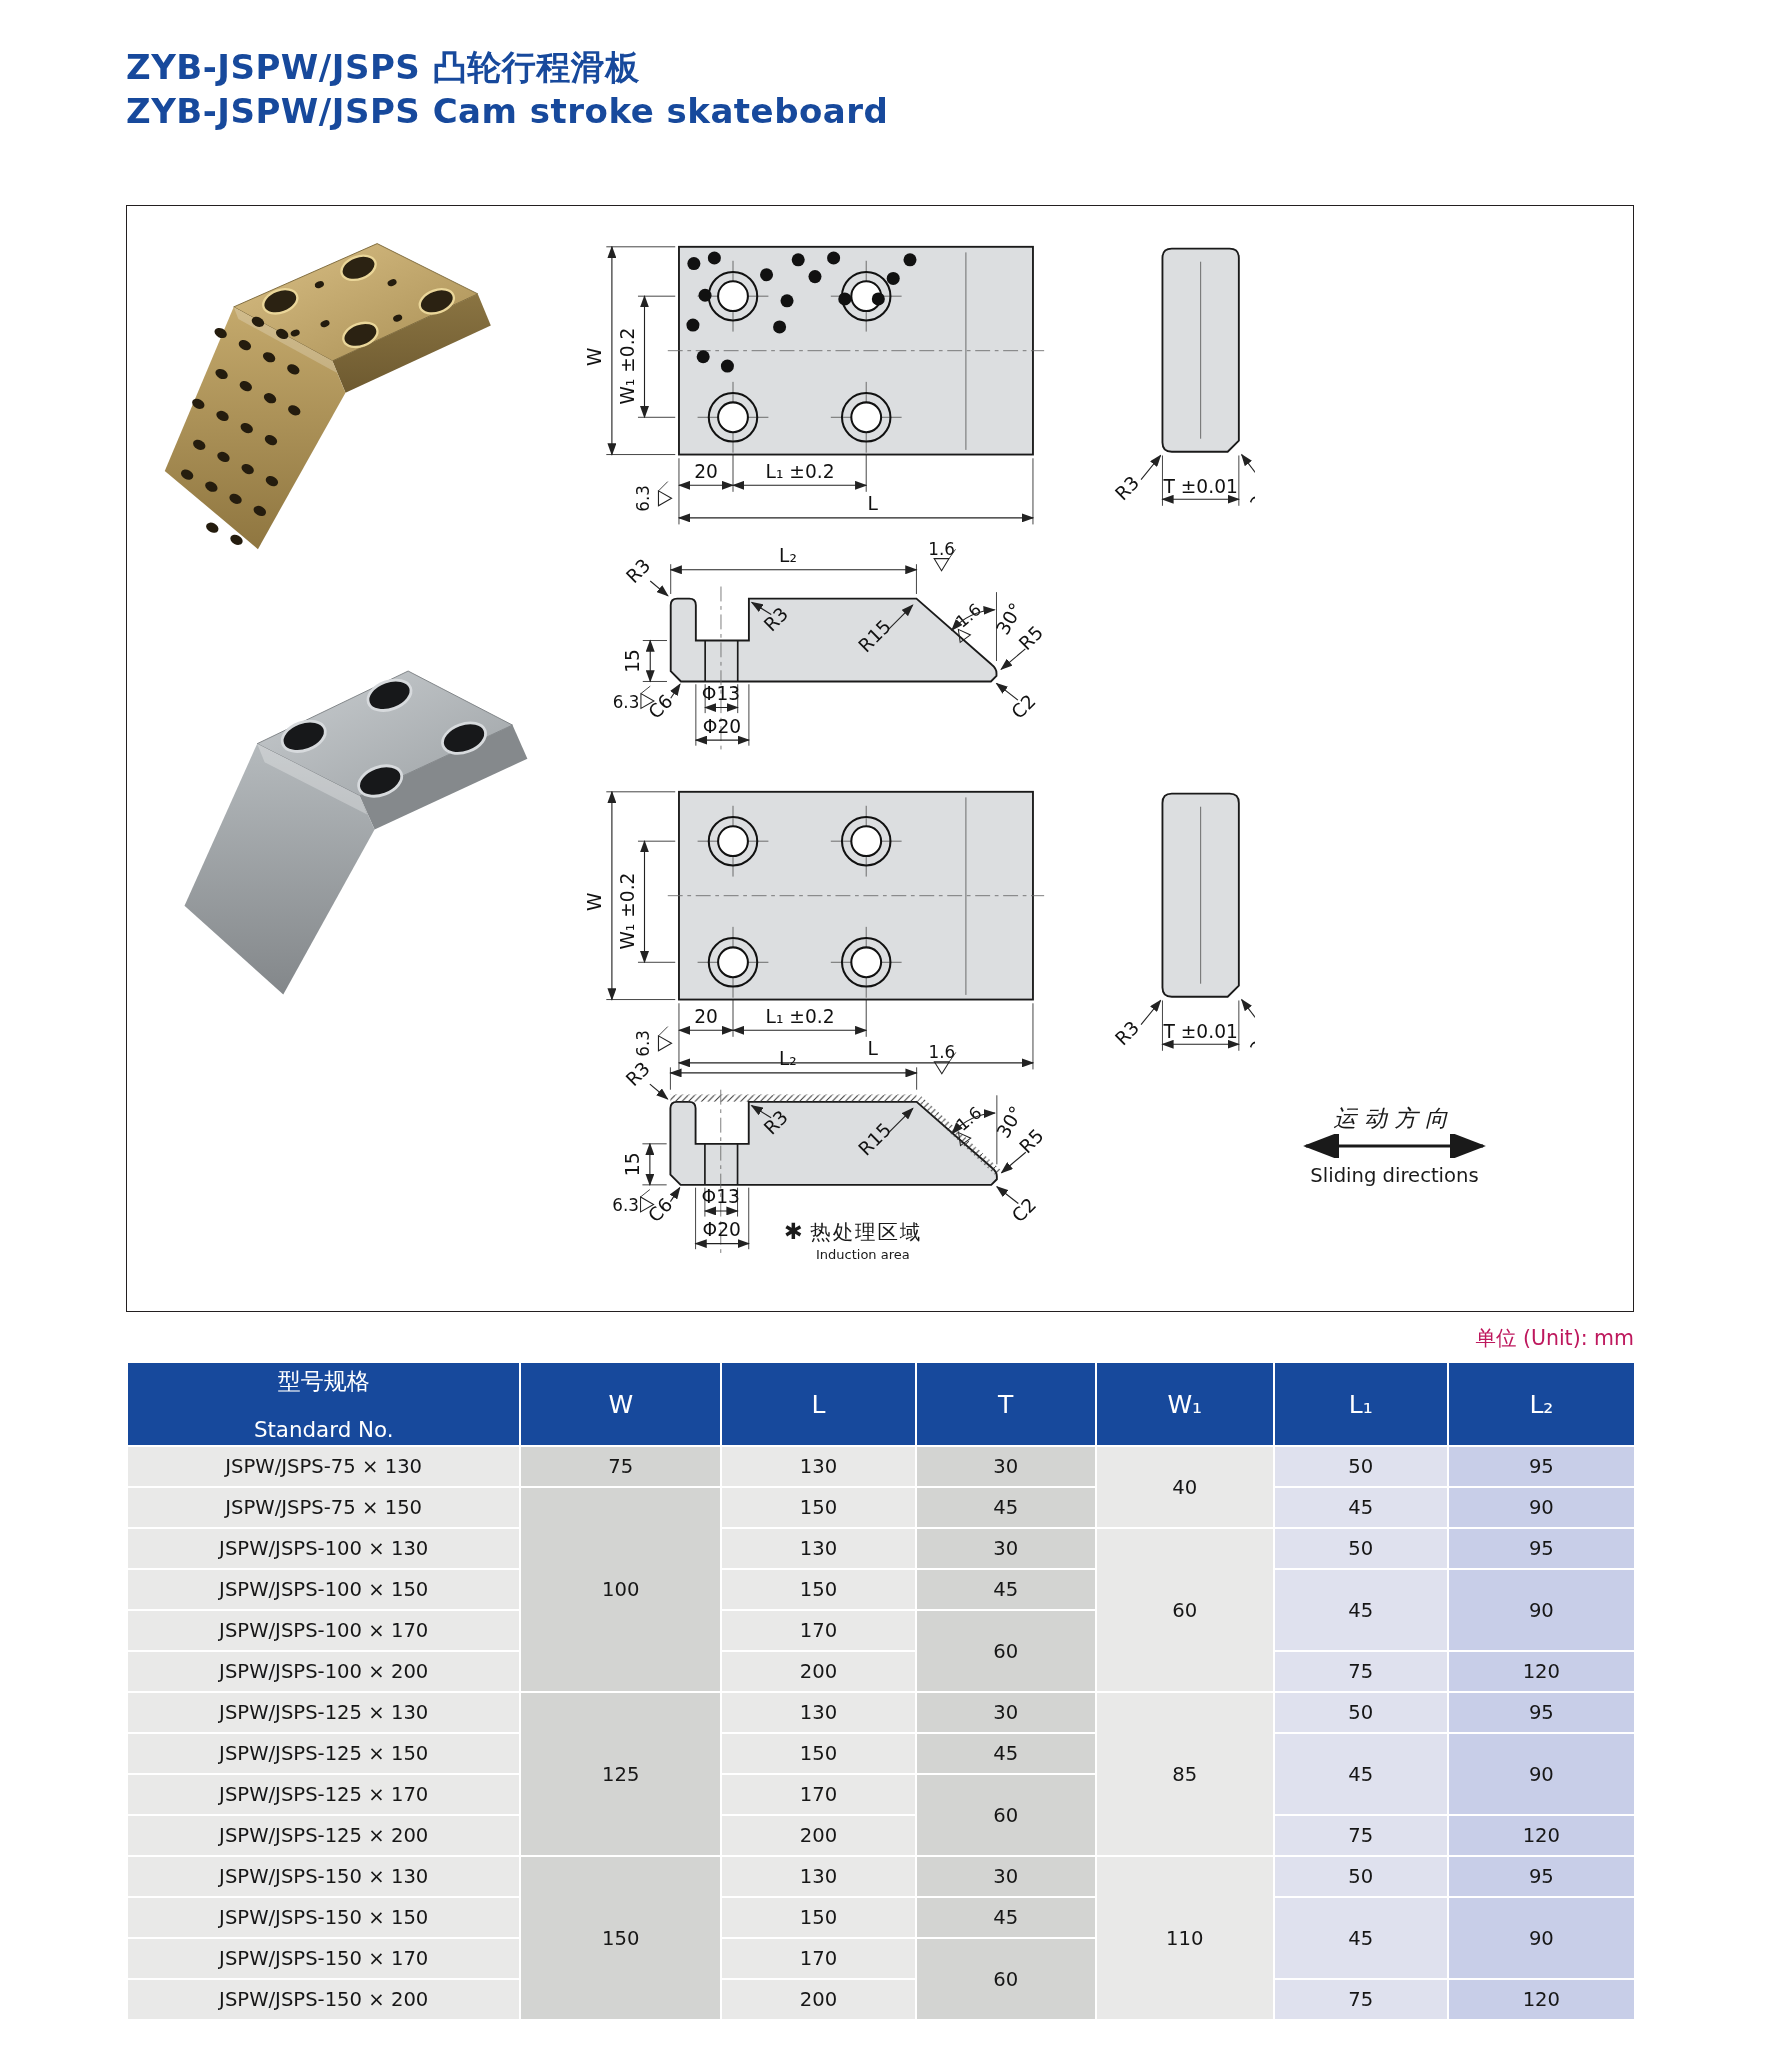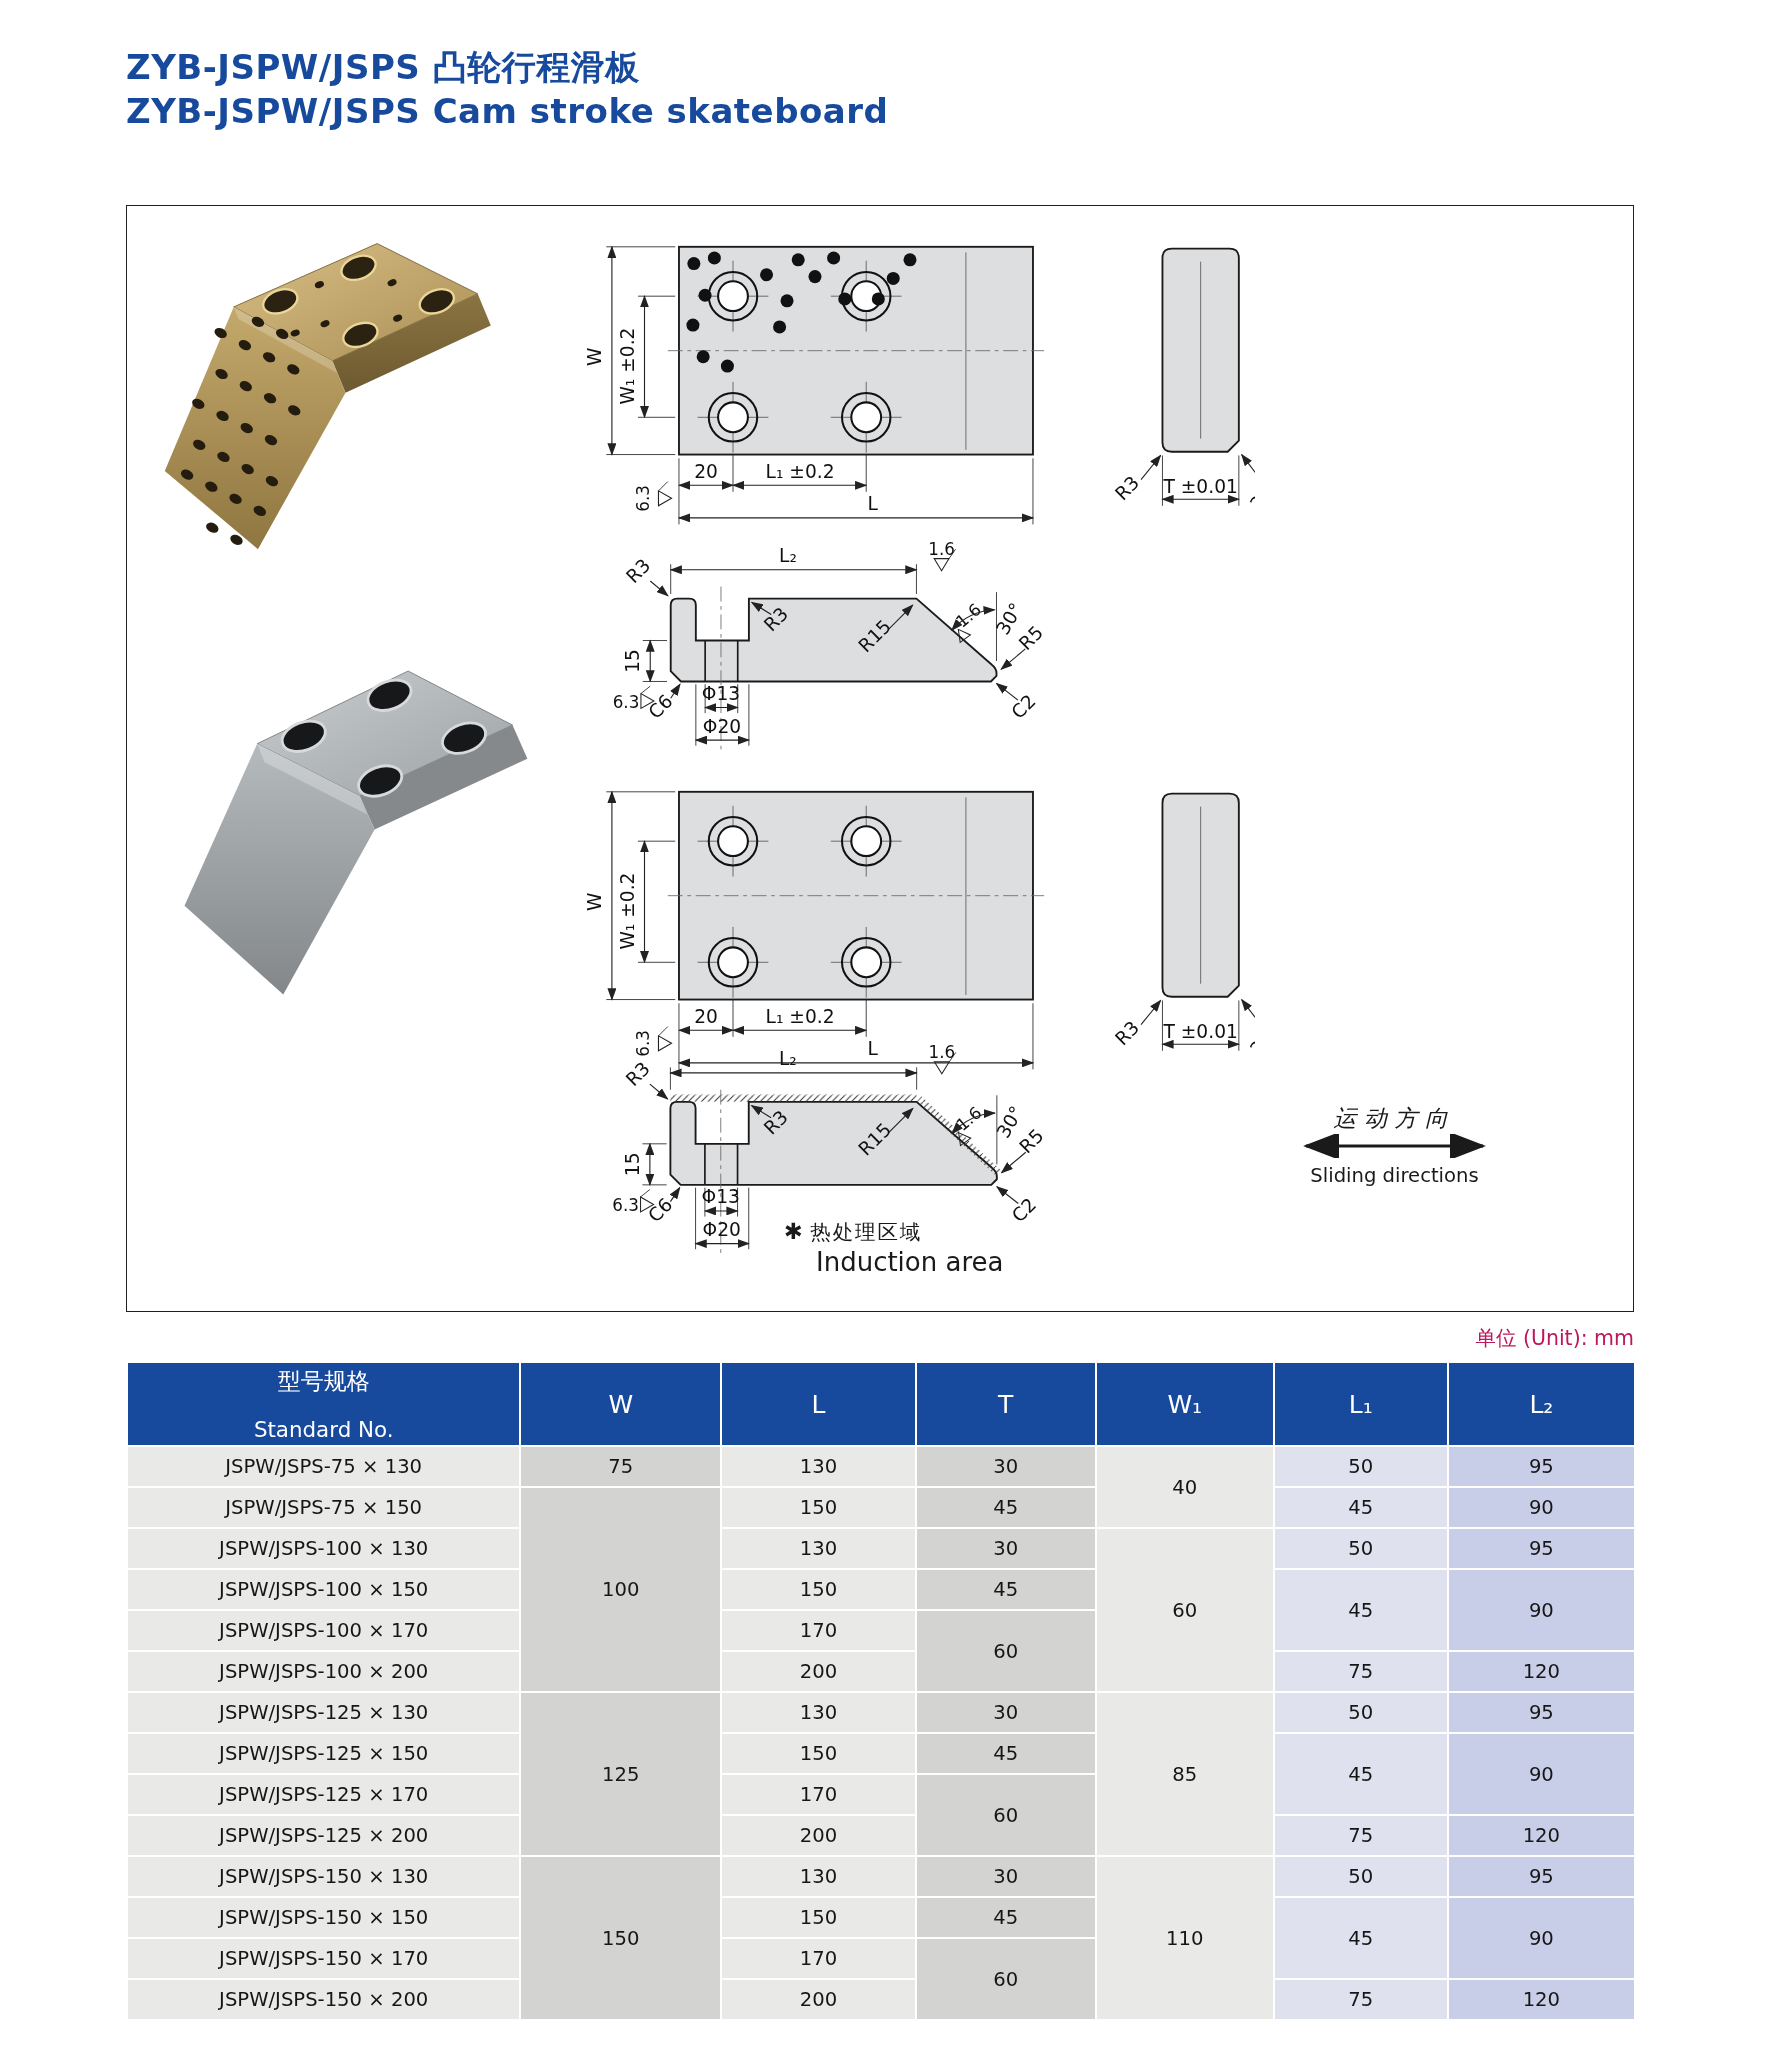--- a/index.html
+++ b/index.html
@@ -26,21 +26,21 @@
   #mat-table .mspec{height:31px;display:flex;align-items:center;padding-left:9.3px;font-size:17.7px;color:#111;}
   #mat-table .mspec:first-child{border-bottom:1.4px solid #1a1a1a;}
   
   #sliding{left:1151px;top:897px;width:233px;text-align:center;color:#1a1a1a;}
   #sliding .zh{font-size:23px;letter-spacing:7.5px;font-style:italic;}
   #sliding .en{font-size:19.6px;margin-top:1.9px;}
   
   #induction{left:657px;top:1012px;color:#1a1a1a;}
   #induction .zh{font-size:20.5px;letter-spacing:1.9px;}
   #induction .zh .mark{font-size:22.4px;margin-right:5.6px;}
-  #induction .en{font-size:26px;margin-left:32px;margin-top:0.9px;}
+  #induction .en{font-size:13px;margin-left:32px;margin-top:0.9px;}
   
   #unit-note{left:126px;top:1324px;width:1508px;text-align:right;font-size:20.5px;color:#be185d;}
   
   #spec-table{position:absolute;left:126px;top:1361px;width:1510px;border-collapse:separate;border-spacing:2.8px;table-layout:fixed;}
   #spec-table th{background:#17499c;color:#fff;font-weight:normal;height:82px;vertical-align:middle;text-align:center;}
   #spec-table th .th-zh{font-size:23px;}
   #spec-table th .th-en{font-size:21.4px;margin-top:20px;}
   #spec-table th.dim-h{font-size:25px;}
   #spec-table td{height:39px;text-align:center;vertical-align:middle;font-size:19.6px;color:#161616;}
   td.c-name{background:#e9e9e8;}

